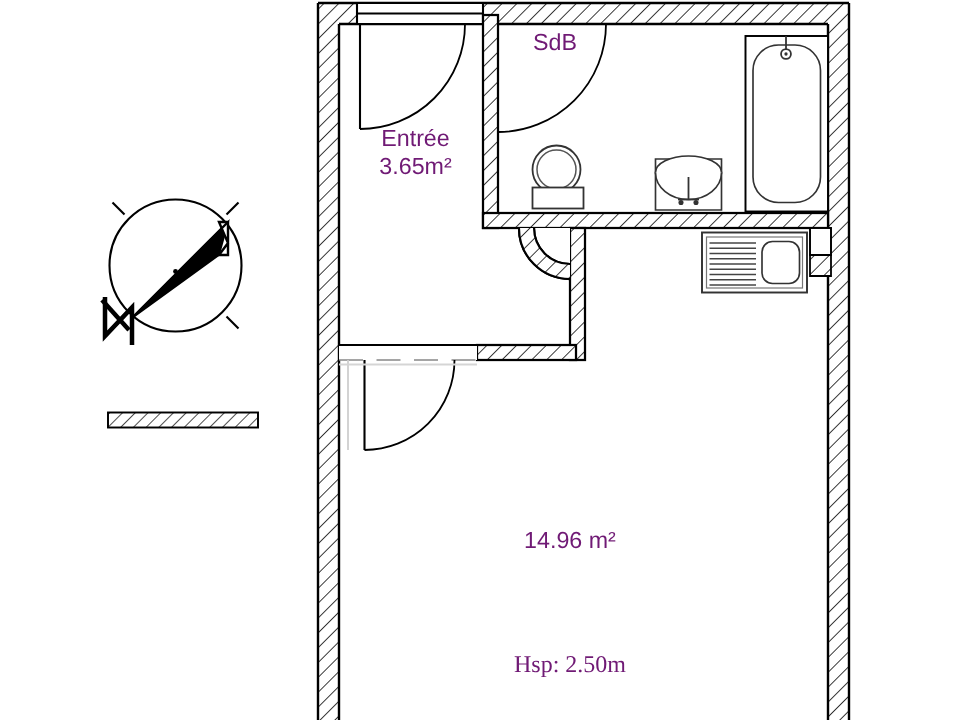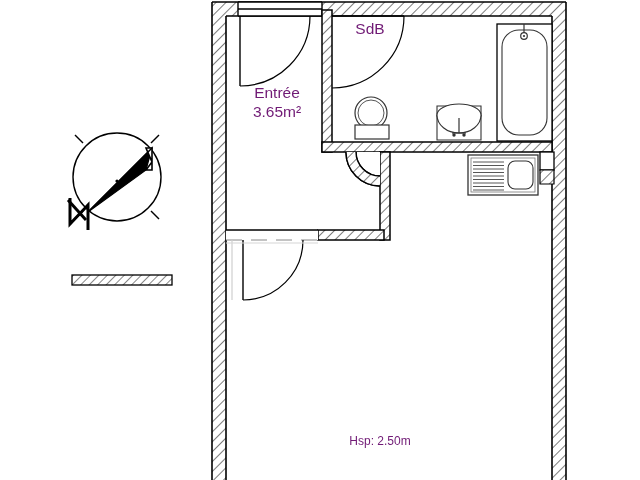--- a/index.html
+++ b/index.html
@@ -17,21 +17,21 @@
     color:#701a75;white-space:nowrap;line-height:1.22;
     user-select:none;
   }
   .room-label .rl-name{display:block;font-size:15.5px;}
   .room-label .rl-area{display:block;font-size:15.5px;}
   #label-entree{left:197px;top:84px;width:160px;}
   #label-sdb{left:300px;top:20px;width:140px;}
   #label-salon{left:300px;top:352px;width:160px;}
   #label-hsp{left:300px;top:434px;width:160px;font-size:16px;}
   #label-scale{left:60px;top:250px;width:110px;font-size:15px;letter-spacing:.4px;}
-  #label-hsp .rl-name{font-size:12px;}
+  #label-hsp .rl-name{font-size:16px;font-family:Liberation Serif, serif;}
 </style>
 </head>
 <body>
 
 <div id="plan-root">
 
   <svg id="plan-svg" viewBox="0 0 640 480">
     <defs>
 
       <pattern id="wallHatch" patternUnits="userSpaceOnUse" width="7" height="7" patternTransform="rotate(45)">
@@ -207,20 +207,21 @@
   <div class="room-label" id="label-entree">
     <span class="rl-name">Entrée</span>
     <span class="rl-area">3.65m²</span>
   </div>
 
   <div class="room-label" id="label-sdb">
     <span class="rl-name">SdB</span>
   </div>
 
   <div class="room-label" id="label-salon">
+    <span class="rl-area">14.96 m²</span>
   </div>
 
   <div class="room-label" id="label-hsp">
     <span class="rl-name">Hsp: 2.50m</span>
   </div>
 
 
 </div>
 
 </body></html>

